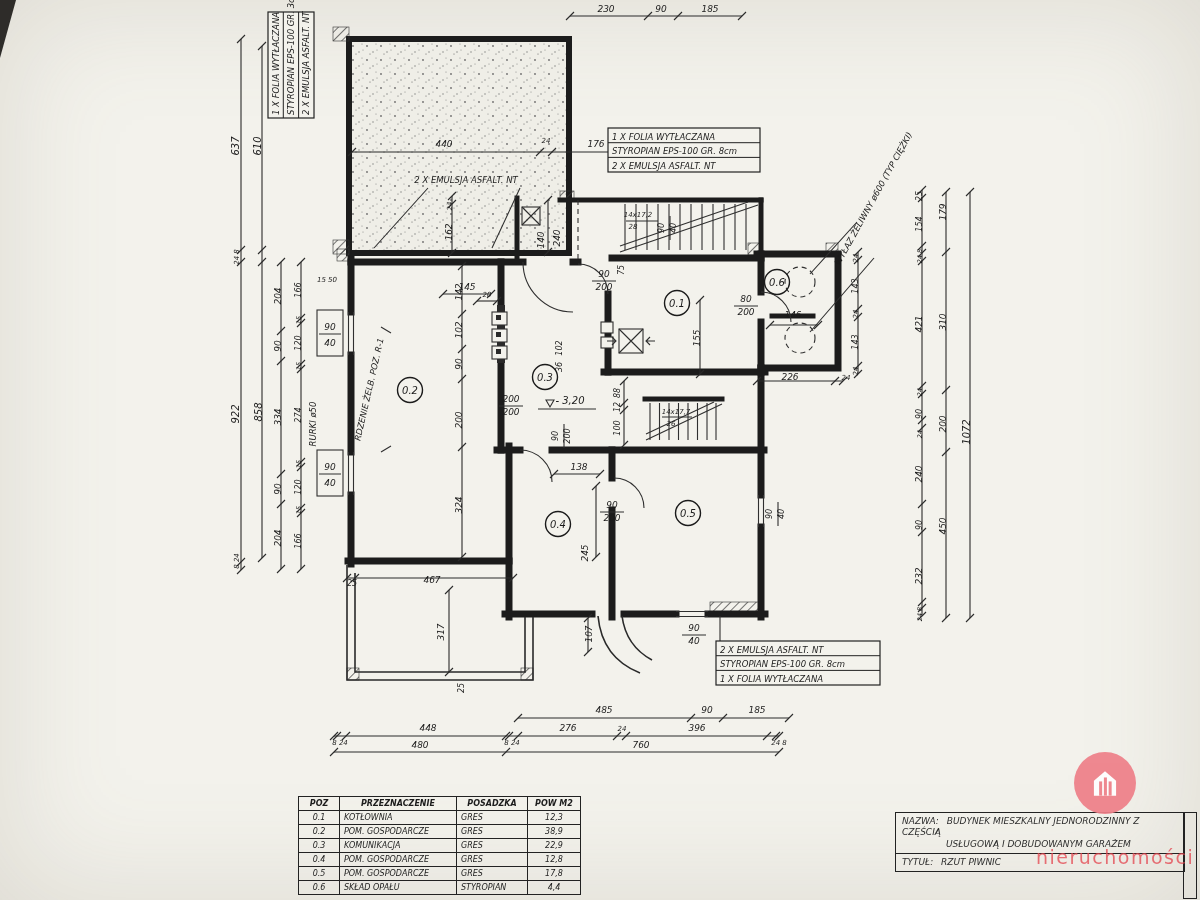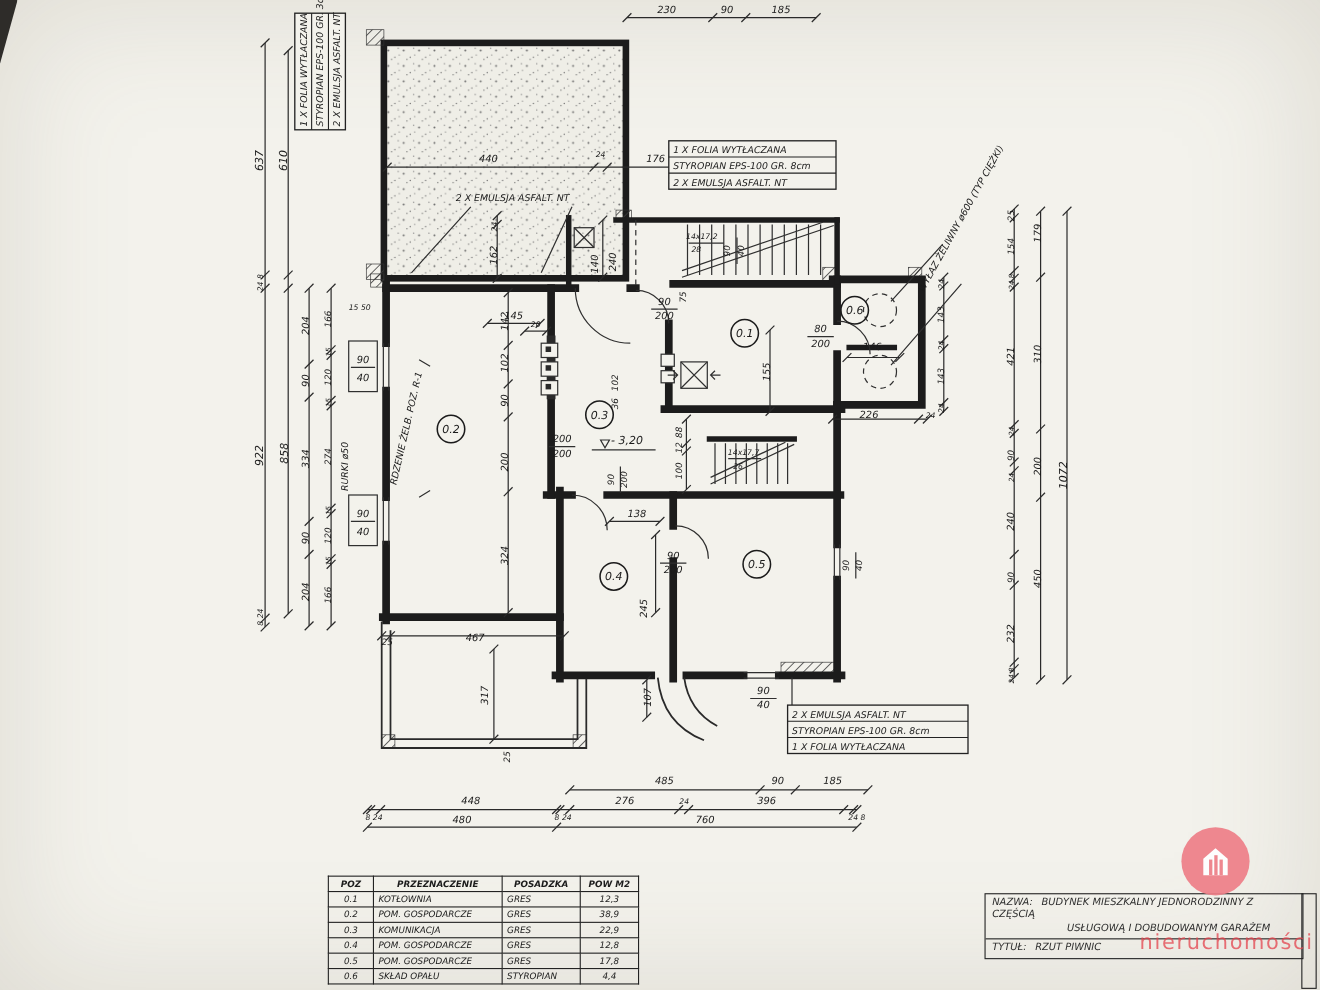--- a/index.html
+++ b/index.html
@@ -538,21 +538,21 @@
           <td class="c3">4,4</td>
         </tr>
       </tbody>
   </table>
 
   <div class="titleblock">
     <div class="tb-row tb-r1">
       <span class="tb-label">NAZWA:</span>
       <span class="tb-val">
         <span>BUDYNEK MIESZKALNY JEDNORODZINNY Z CZĘŚCIĄ</span><br>
-        <span style="margin-left:68px">USŁUGOWĄ I DOBUDOWANYM GARAŻEM</span>
+        <span style="margin-left:44px">USŁUGOWĄ I DOBUDOWANYM GARAŻEM</span>
       </span>
     </div>
     <div class="tb-row">
       <span class="tb-label">TYTUŁ:</span>
       <span>RZUT PIWNIC</span>
     </div>
   </div>
   <div class="tb-side"></div>
 
   <div class="wm-circle">

